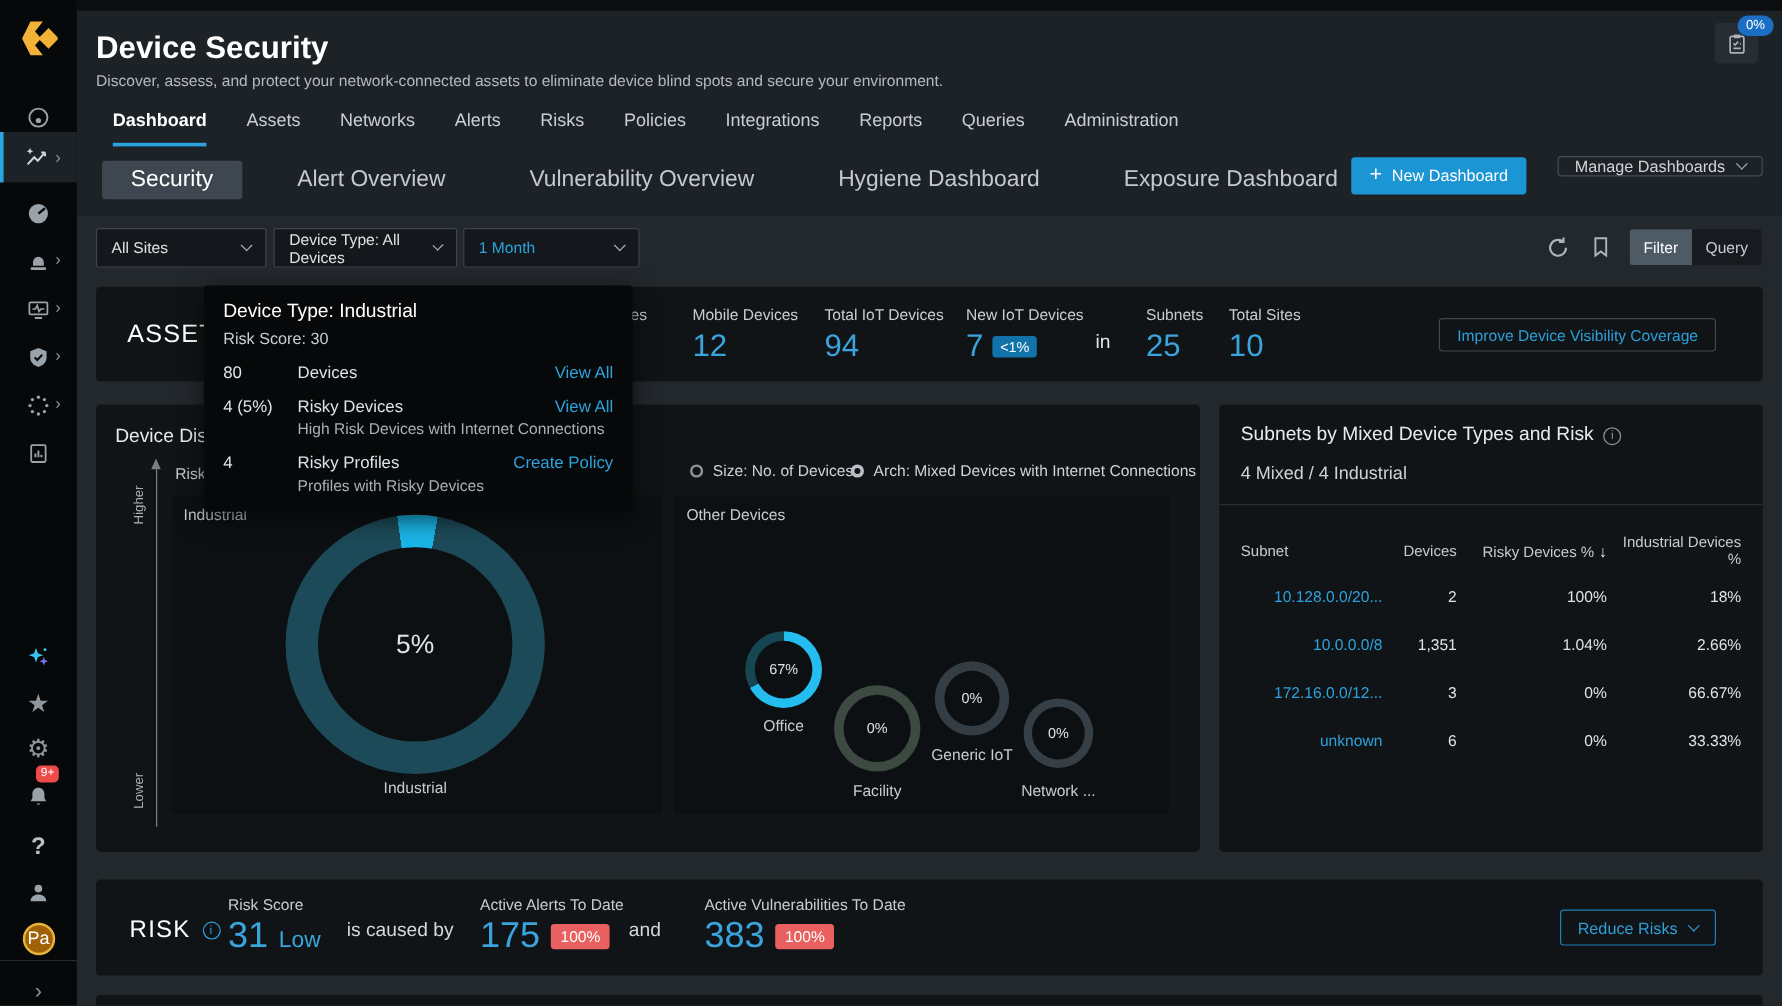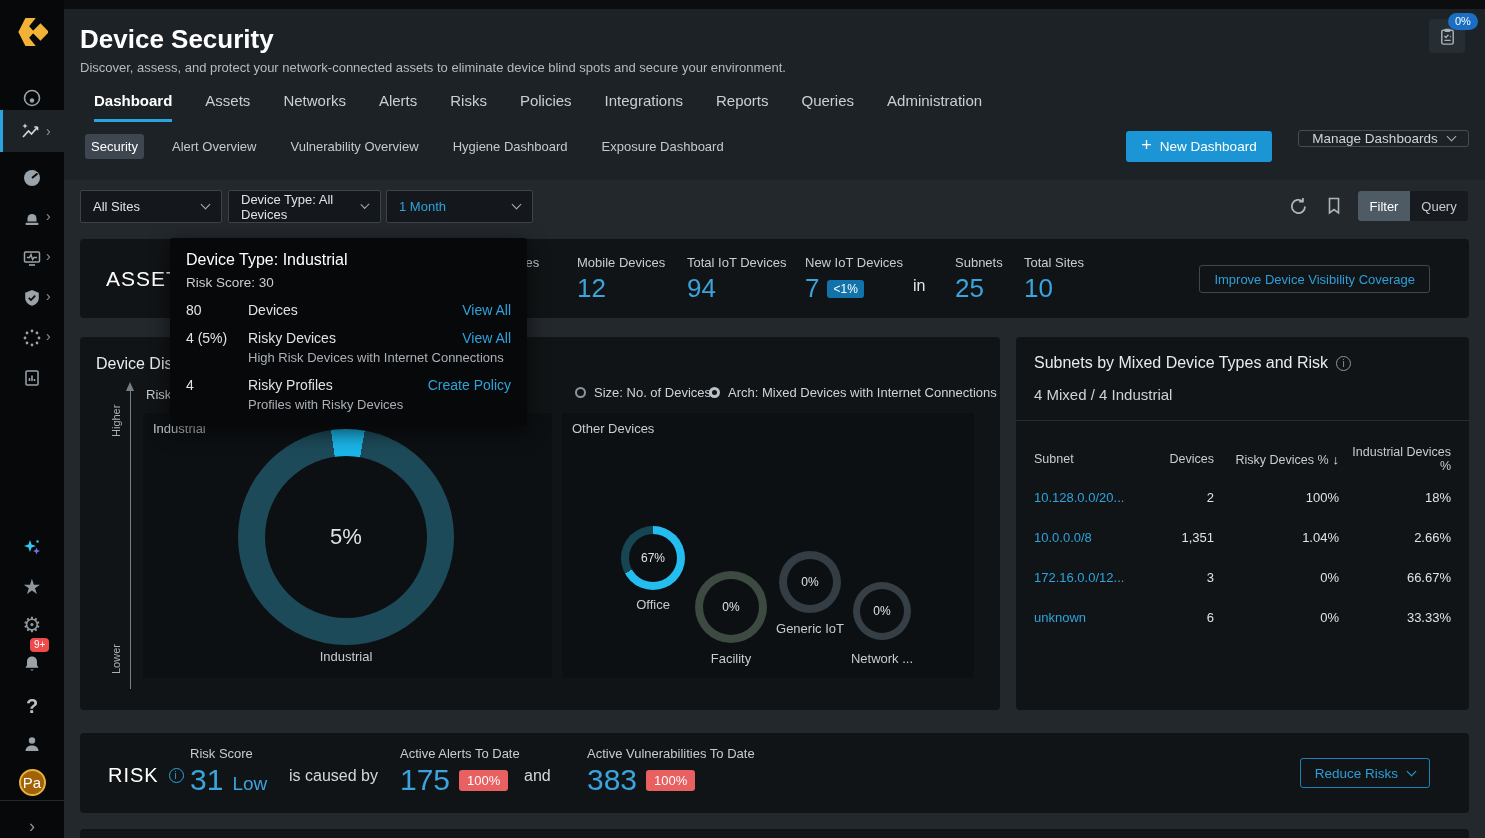--- a/index.html
+++ b/index.html
@@ -26,21 +26,21 @@
   #search-wrap input { flex:1; background:transparent; border:none; outline:none; color:#cfd4d8; font-size:13.5px; font-family:"Liberation Sans",sans-serif; }
   #search-wrap input::placeholder { color:#8d959c; }
   #clipboard-btn { position:absolute; left:1365px; top:10px; width:36px; height:34px; background:#262d33; border-radius:4px; display:flex; align-items:center; justify-content:center; }
   #coverage-badge { position:absolute; left:1384px; top:4px; background:#1a6fc4; color:#fff; font-size:11px; padding:2px 7px; border-radius:9px; line-height:1.2; }
   #tabs { position:absolute; left:30px; top:83px; display:flex; gap:33px; }
   .tab { font-size:15px; color:#c9cfd4; padding-bottom:10px; cursor:pointer; }
   .tab.active { color:#fff; font-weight:700; border-bottom:3px solid #2aa3de; }
 
   
   #subtabs { position:absolute; left:85px; top:134px; display:flex; gap:22px; align-items:center; z-index:5; }
-  .subtab { font-size:13px; color:#c3c9ce; padding:5px 6px; }
+  .subtab { font-size:19px; color:#c3c9ce; padding:5px 24px; }
   .subtab.active { background:#3e474f; border-radius:3px; color:#fff; }
   #new-dashboard { position:absolute; left:1126px; top:131px; width:146px; height:31px; background:#1b95d4; border-radius:3px; color:#fff; font-size:13.5px; display:flex; align-items:center; justify-content:center; gap:8px; z-index:5; }
   #new-dashboard .plus { font-size:18px; font-weight:400; margin-top:-2px; }
   #manage-dashboards { position:absolute; left:1298px; top:130px; width:171px; height:17px; border:1px solid #454c53; border-radius:3px; color:#cfd4d8; font-size:13.5px; display:flex; align-items:center; justify-content:center; gap:10px; z-index:5; }
 
   .caret { width:7px; height:7px; border-right:1.6px solid #aab2b9; border-bottom:1.6px solid #aab2b9; transform:rotate(45deg); margin-top:-4px; display:inline-block; }
 
   
   .dropdown { position:absolute; height:33px; background:#14181c; border:1px solid #3c434a; border-radius:2px; display:flex; align-items:center; justify-content:space-between; padding:0 12px; font-size:13px; color:#dfe3e6; }
   #dd-sites { left:80px; top:190px; width:142px; }
@@ -87,21 +87,21 @@
   #subnets-panel { left:1016px; top:337px; width:453px; height:373px; }
   #subnets-title { position:absolute; left:18px; top:17px; font-size:16px; color:#e8ebed; display:flex; align-items:center; gap:8px; }
   #subnets-sub { position:absolute; left:18px; top:49px; font-size:15px; color:#ced3d7; }
   #subnets-divider { position:absolute; left:0; top:83px; width:453px; border-top:1px solid #272d32; }
   .tgrid { display:grid; grid-template-columns:118px 62px 125px 1fr; align-items:center; padding:0 18px; width:453px; }
   #thead { position:absolute; top:108px; font-size:12.5px; color:#c6ccd1; }
   #thead .th { text-align:right; }
   #thead .th:first-child { text-align:left; }
   .trow { position:absolute; font-size:13px; height:40px; }
   .trow .td { text-align:right; color:#dfe3e6; }
-  .trow .td.link { text-align:left; color:#2da2dc; }
+  .trow .td.link { text-align:right; color:#2da2dc; }
   .sort-arrow { font-size:13px; color:#dfe3e6; margin-left:4px; }
 
   #risk-panel { left:80px; top:733px; width:1389px; height:80px; }
   #risk-title { position:absolute; left:28px; top:31px; font-size:20px; color:#fff; letter-spacing:1px; display:flex; align-items:center; gap:10px; }
   .rs-group { position:absolute; top:13px; }
   .rs-label { font-size:13px; color:#c6ccd1; white-space:nowrap; }
   .rs-value { font-size:30px; color:#3aa4dd; margin-top:2px; display:flex; align-items:baseline; gap:9px; }
   .rs-level { font-size:19px; color:#3aa4dd; }
   .pct-badge { background:#e8605f; color:#fff; font-size:13px; padding:3px 8px; border-radius:3px; align-self:center; }
   .risk-conj { position:absolute; top:34px; font-size:16px; color:#d3d8dc; }

